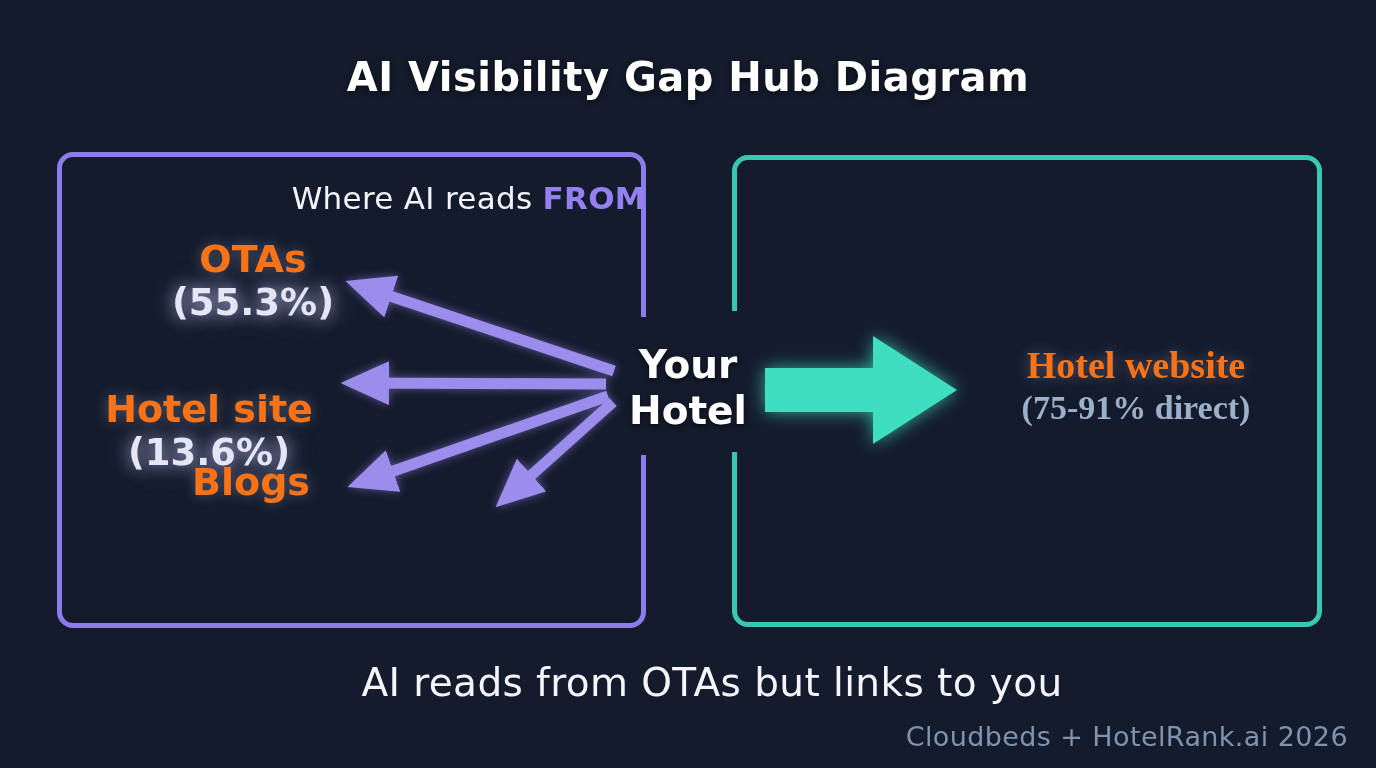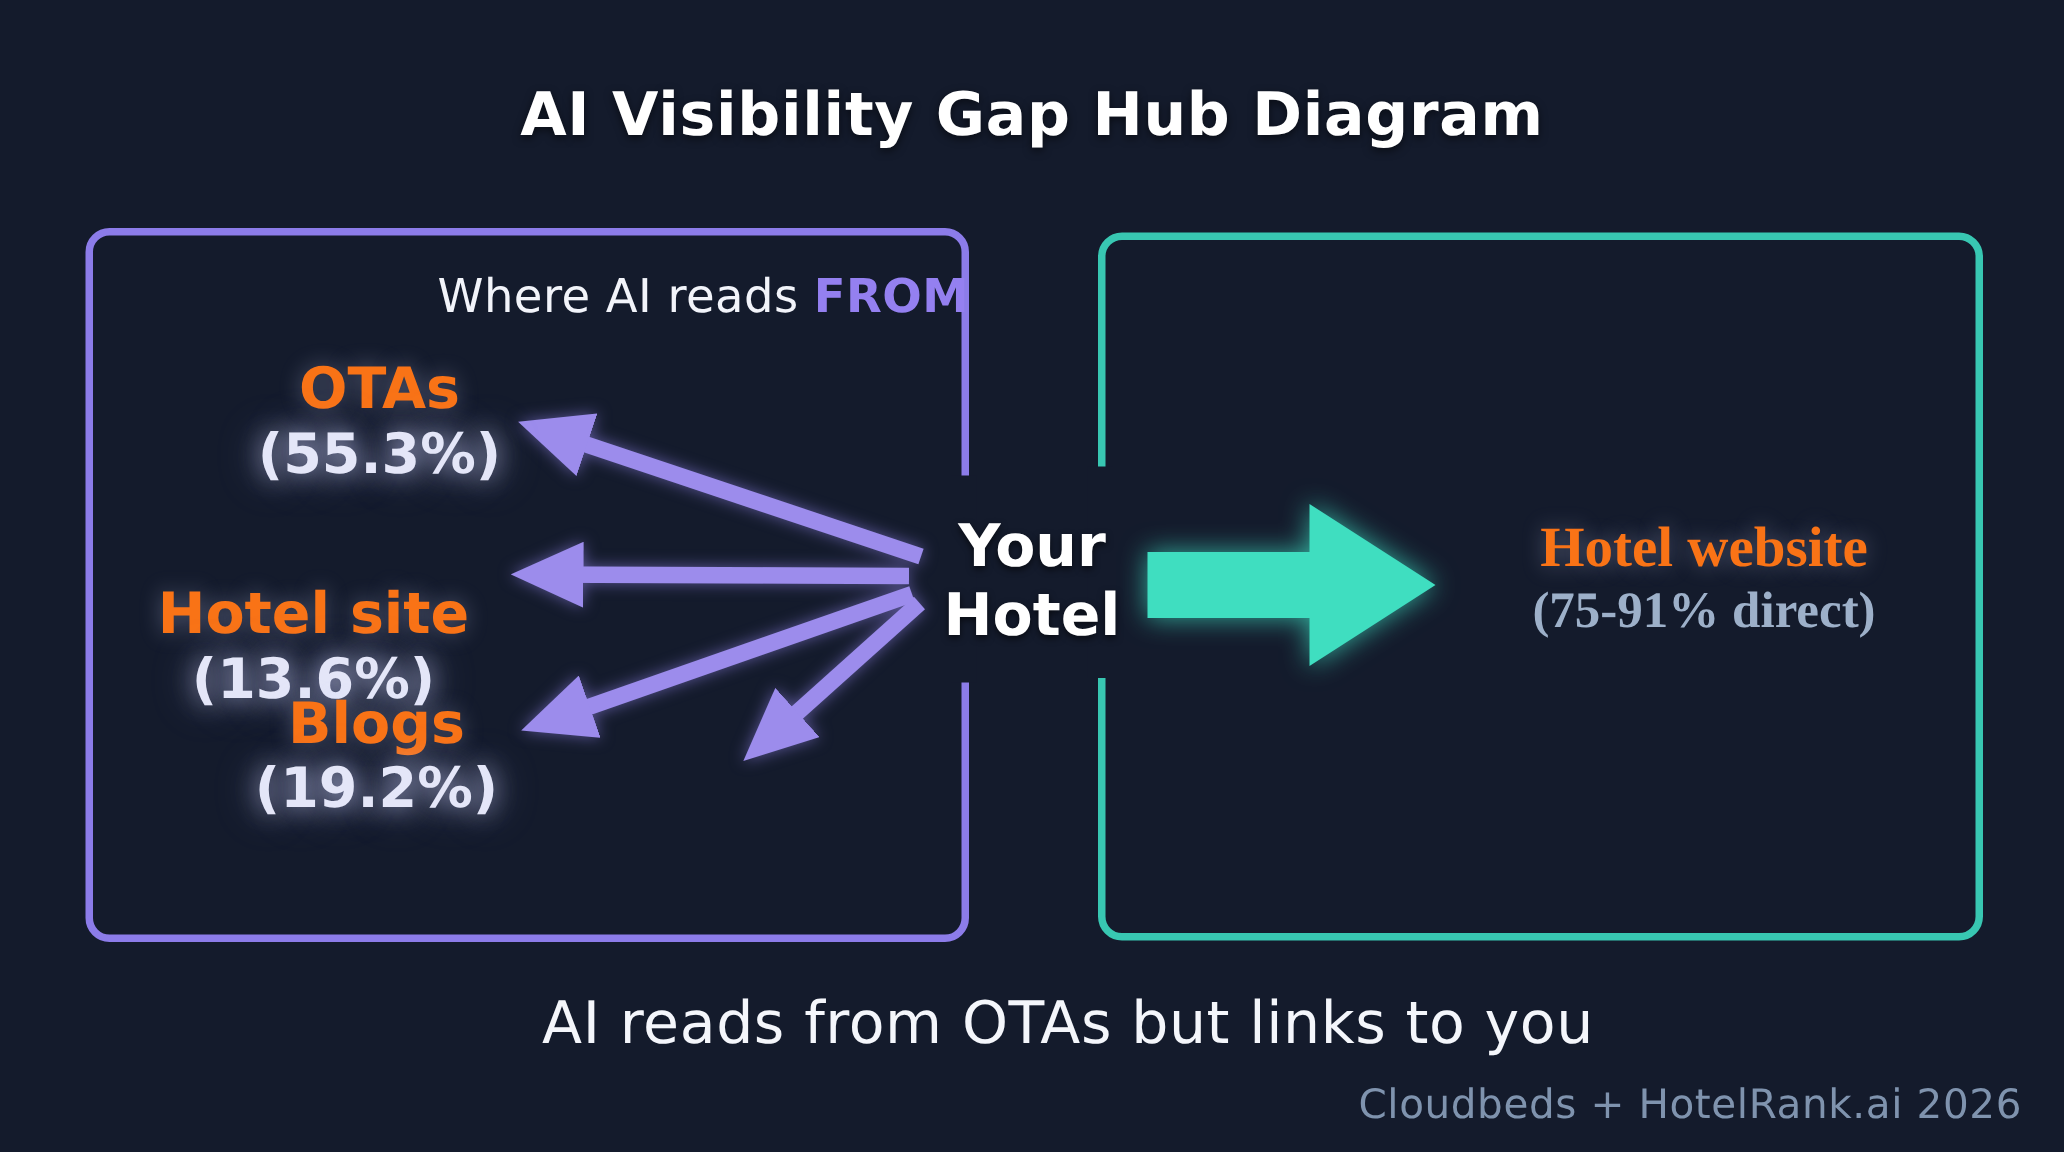--- a/index.html
+++ b/index.html
@@ -129,21 +129,20 @@
   <div class="node node-otas">
     <span class="label">OTAs</span>
     <span class="value">(55.3%)</span>
   </div>
   <div class="node node-hotelsite">
     <span class="label">Hotel site</span>
     <span class="value">(13.6%)</span>
   </div>
   <div class="node node-blogs">
     <span class="label">Blogs</span>
-    <span class="value">(19.2%)</span>
   </div>
 
   <div class="hub">
     <span>Your</span>
     <span>Hotel</span>
   </div>
 
   <div class="node node-website">
     <span class="label">Hotel website</span>
     <span class="value">(75-91% direct)</span>

